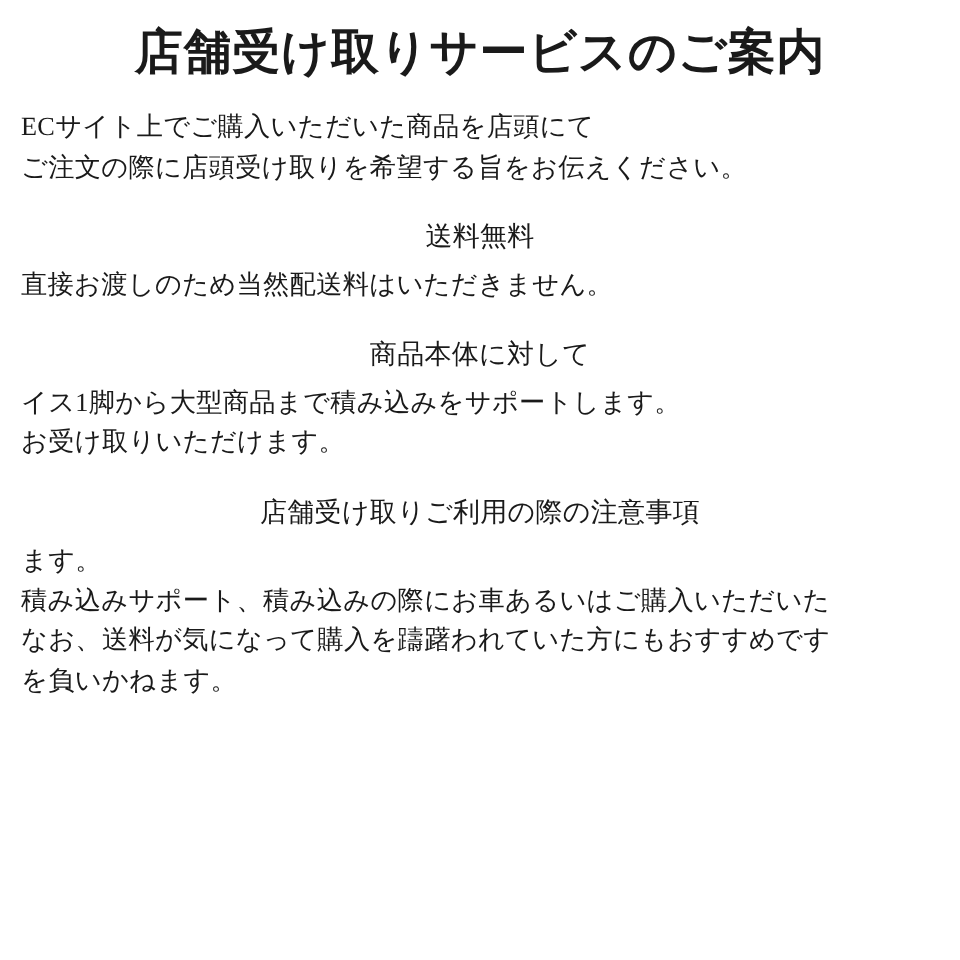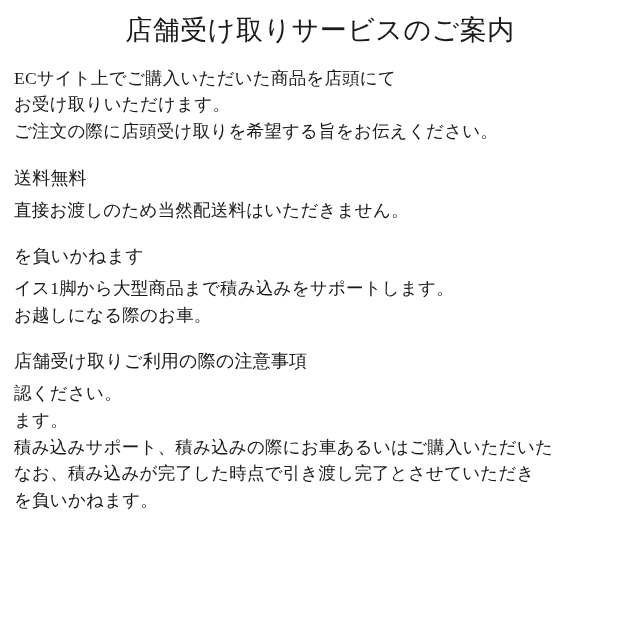--- a/index.html
+++ b/index.html
@@ -15,33 +15,34 @@
     overflow: hidden;
   }
   .page {
     width: 640px;
     height: 640px;
     box-sizing: border-box;
     padding: 8px 14px 0 14px;
   }
   .doc-title {
     text-align: center;
-    font-size: 27px;
+    font-size: 32px;
     line-height: 1.25;
-    font-weight: normal;
+    font-weight: bold;
     margin: 6px 0 16px 0;
     letter-spacing: 0.5px;
   }
   .body-line {
     font-size: 17.5px;
     line-height: 1.52;
     margin: 0;
     letter-spacing: 0.2px;
   }
   .section-head {
+    text-align: center;
     font-size: 18px;
     line-height: 1.5;
     margin: 0;
     letter-spacing: 0.2px;
   }
   .block {
     margin: 0 0 4px 0;
   }
   .spacer-lg { height: 16px; }
   .spacer-sm { height: 5px; }
@@ -49,46 +50,44 @@
 </style>
 </head>
 <body>
 
 <div class="page">
 
   <h1 class="doc-title">店舗受け取りサービスのご案内</h1>
 
   <div class="block intro">
     <p class="body-line">ECサイト上でご購入いただいた商品を店頭にて</p>
-    <p class="body-line">お受け取りいただけます。</p>
     <p class="body-line">ご注文の際に店頭受け取りを希望する旨をお伝えください。</p>
   </div>
 
   <div class="spacer-lg"></div>
 
   <div class="block">
     <p class="section-head">送料無料</p>
     <div class="spacer-sm"></div>
     <p class="body-line">直接お渡しのため当然配送料はいただきません。</p>
   </div>
 
   <div class="spacer-lg"></div>
 
   <div class="block">
-    <p class="section-head">を負いかねます</p>
+    <p class="section-head">商品本体に対して</p>
     <div class="spacer-sm"></div>
     <p class="body-line">イス1脚から大型商品まで積み込みをサポートします。</p>
-    <p class="body-line">お越しになる際のお車。</p>
+    <p class="body-line">お受け取りいただけます。</p>
   </div>
 
   <div class="spacer-lg"></div>
 
   <div class="block">
     <p class="section-head">店舗受け取りご利用の際の注意事項</p>
     <div class="spacer-sm"></div>
-    <p class="body-line">認ください。</p>
     <p class="body-line">ます。</p>
     <p class="body-line">積み込みサポート、積み込みの際にお車あるいはご購入いただいた</p>
-    <p class="body-line">なお、積み込みが完了した時点で引き渡し完了とさせていただき</p>
+    <p class="body-line">なお、送料が気になって購入を躊躇われていた方にもおすすめです</p>
     <p class="body-line">を負いかねます。</p>
   </div>
 
 </div>
 
 </body></html>

